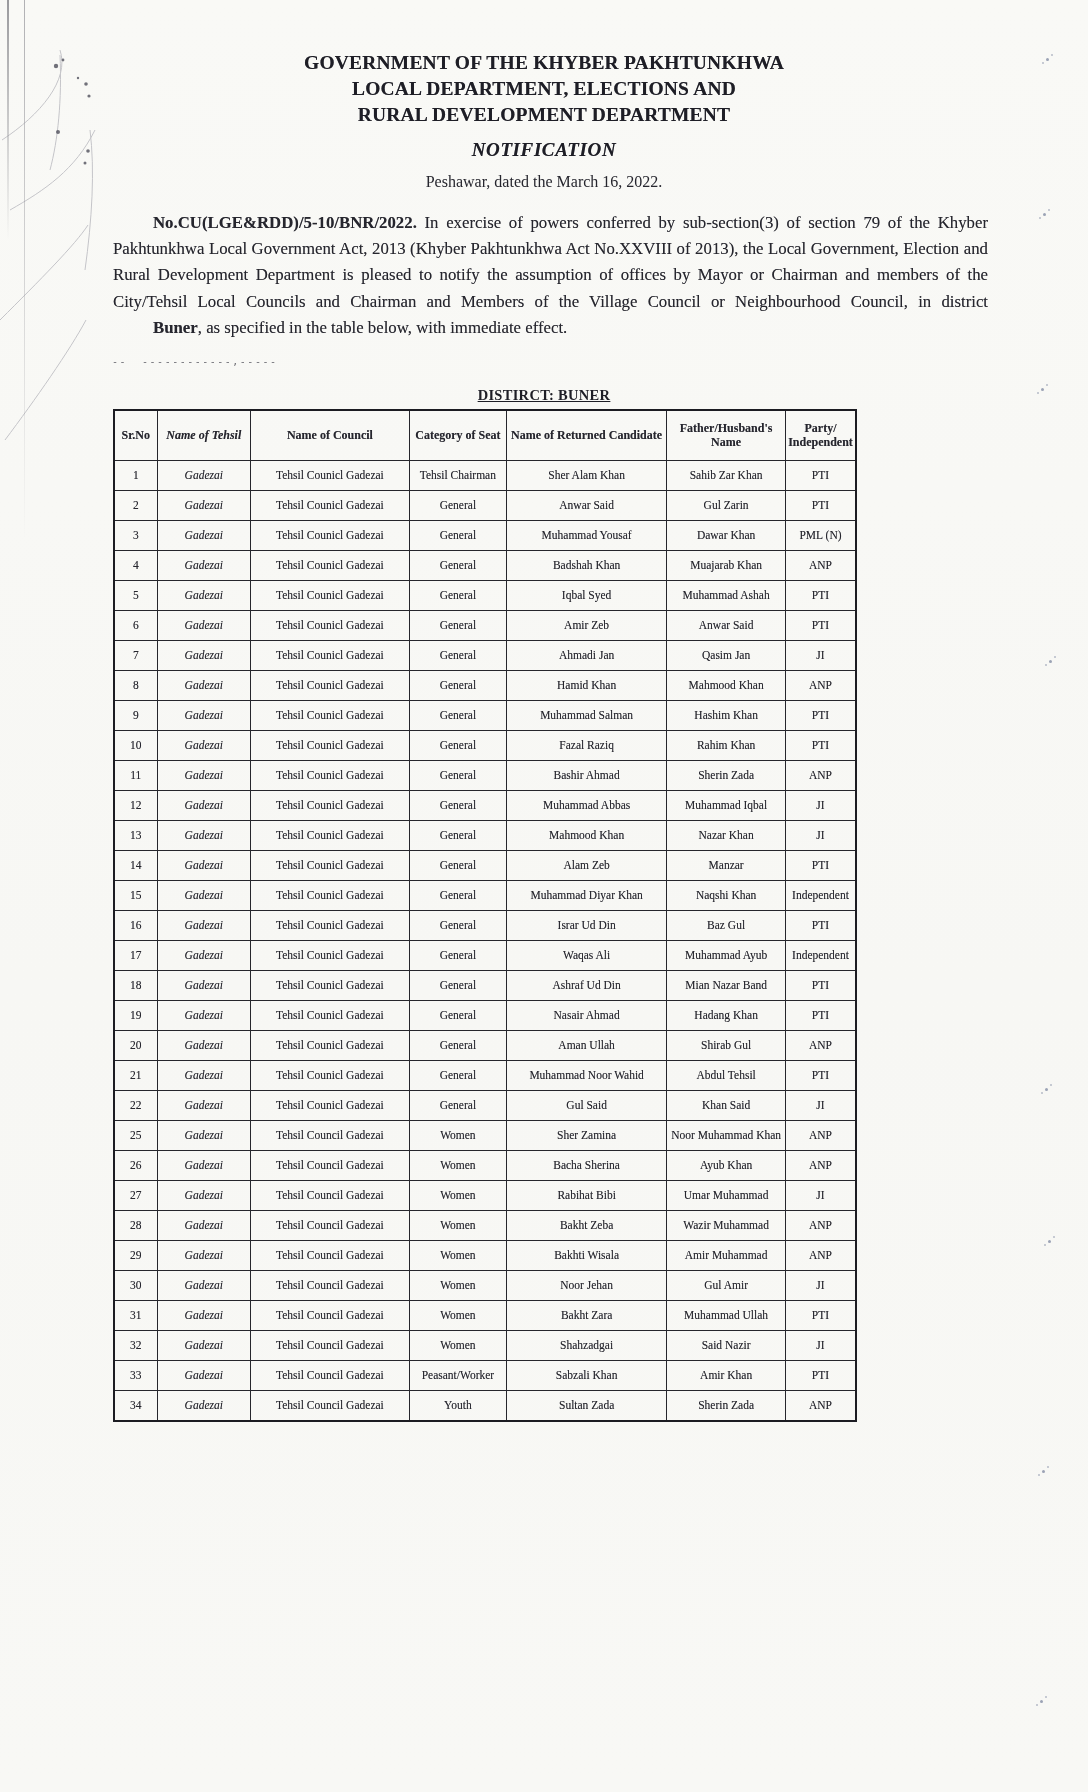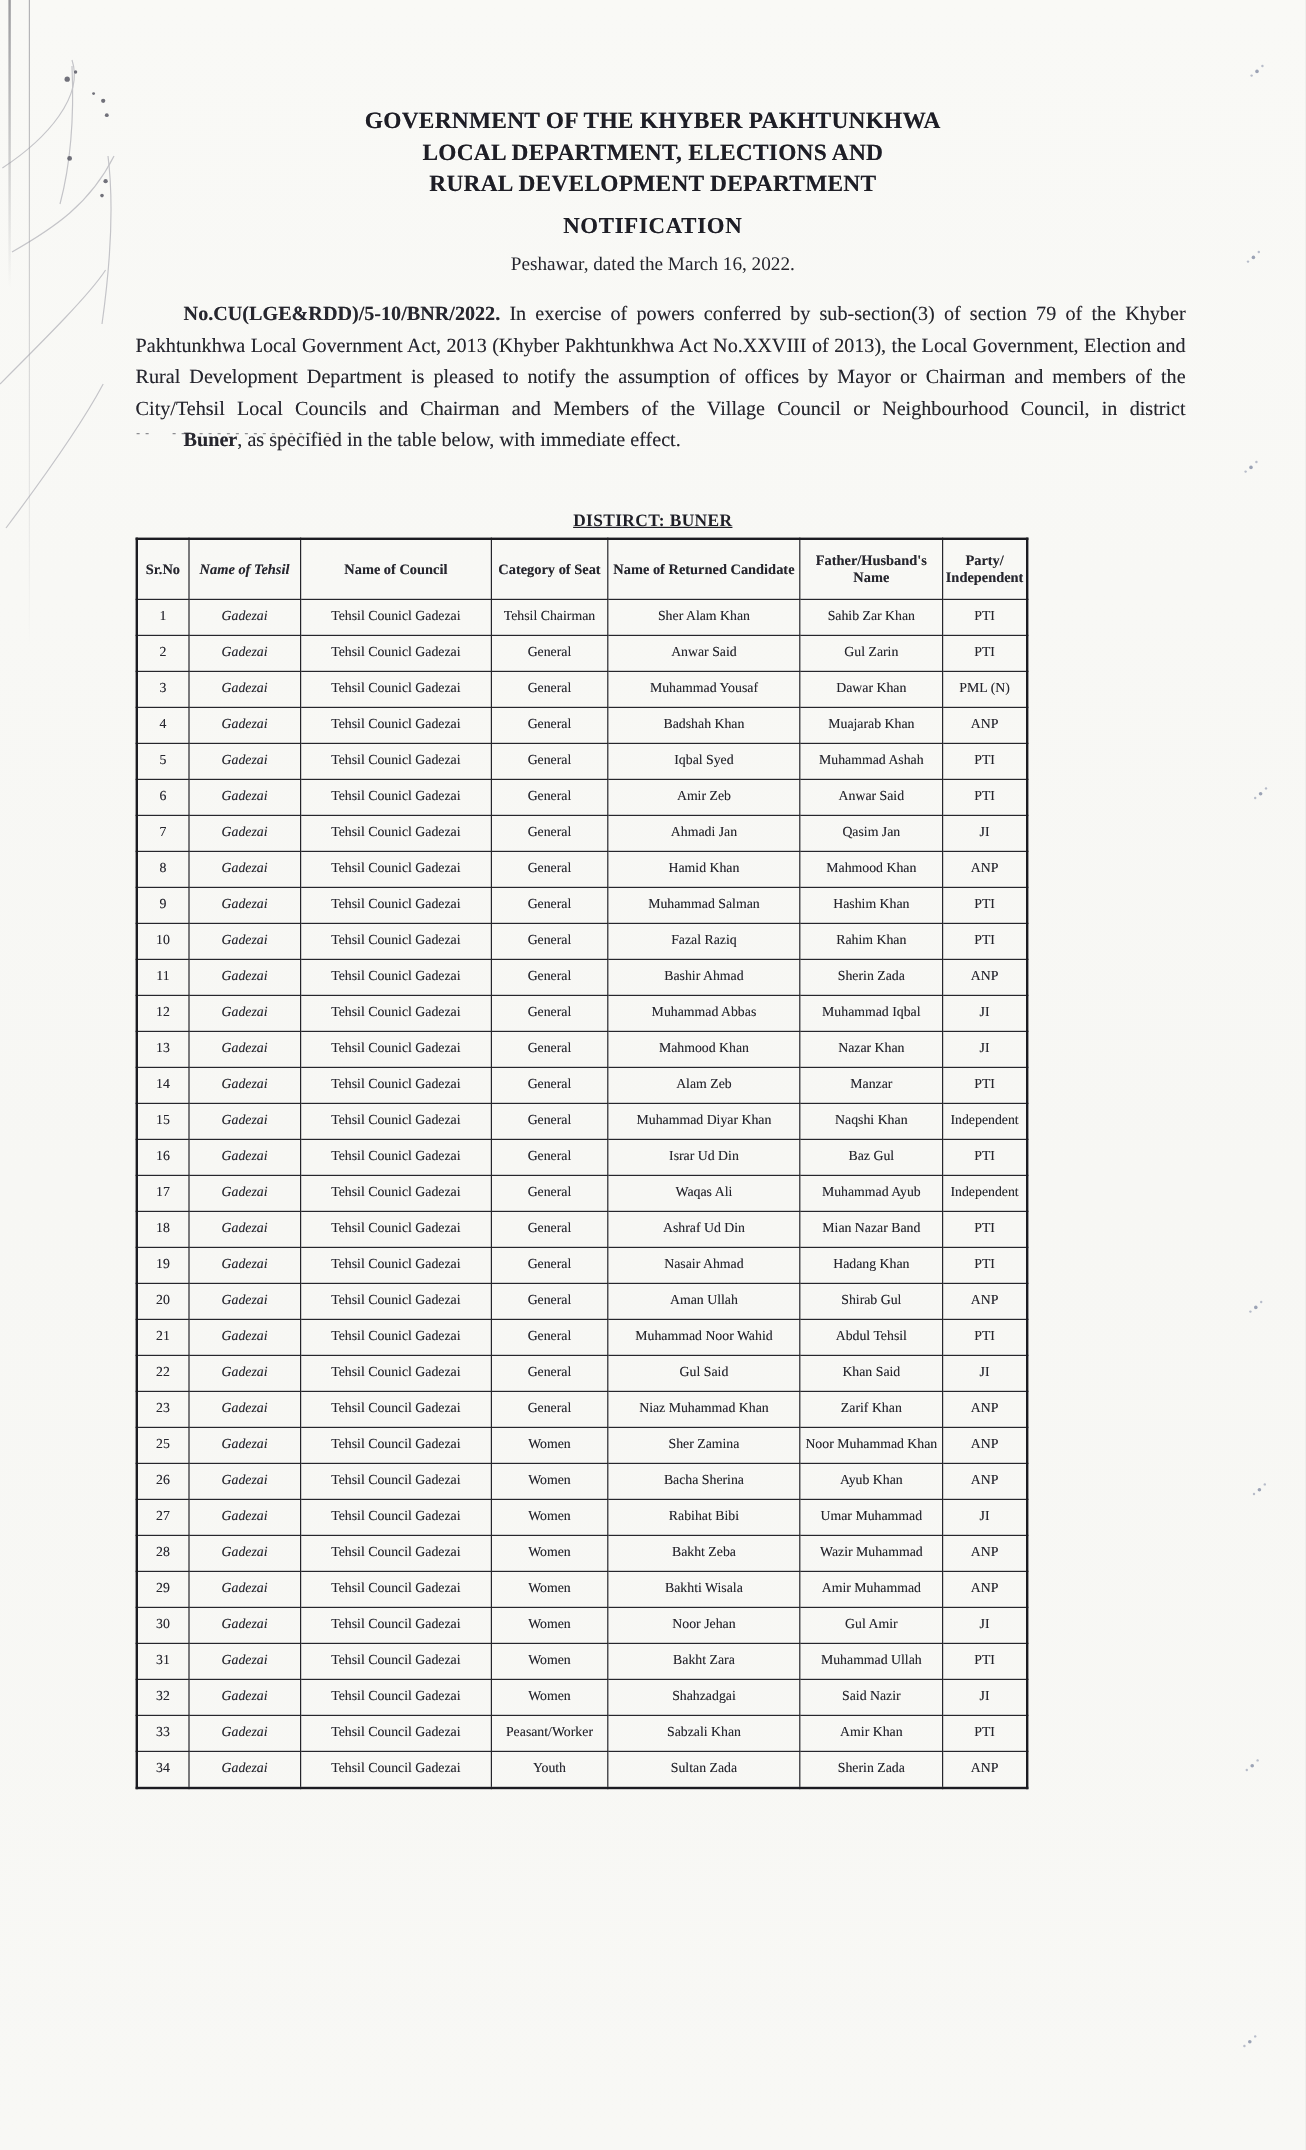--- a/index.html
+++ b/index.html
@@ -29,29 +29,29 @@
     position:absolute;width:3px;height:3px;border-radius:50%;
     background:#7d87a0;opacity:.75;
   }
   .speckle::before,.speckle::after{
     content:"";position:absolute;width:2px;height:2px;border-radius:50%;
     background:#8b93ab;opacity:.8;
   }
   .speckle::before{left:5px;top:-4px;}
   .speckle::after{left:-4px;top:4px;}
   
-  .doc-header{padding-top:89px;text-align:center;}
+  .doc-header{padding-top:50px;text-align:center;}
   .title-line{
     font-weight:bold;font-size:19.5px;line-height:26px;
     letter-spacing:.2px;color:#1e1e26;
     text-shadow:0 0 .5px rgba(20,20,30,.55);
   }
   .notification{
     margin-top:11px;font-weight:bold;font-size:19px;letter-spacing:.6px;
-    color:#1e1e26;text-shadow:0 0 .5px rgba(20,20,30,.55);
+    color:#1e1e26;text-shadow:0 0 .5px rgba(20,20,30,.55);font-style:italic;
   }
   .date-line{margin-top:12px;font-size:16px;color:#26262e;}
   
   .body-par{
     margin:19px 100px 0 113px;
     font-size:16.8px;line-height:1.56;text-align:justify;
     color:#26262e;text-shadow:0 0 .4px rgba(25,25,35,.4);
   }
   .bold{font-weight:bold;margin-left:40px;}
   .faded-marks{
@@ -349,29 +349,20 @@
         <tr>
           <td>22</td>
           <td>Gadezai</td>
           <td>Tehsil Counicl Gadezai</td>
           <td>General</td>
           <td>Gul Said</td>
           <td>Khan Said</td>
           <td>JI</td>
         </tr>
         <tr>
-          <td>23</td>
-          <td>Gadezai</td>
-          <td>Tehsil Council Gadezai</td>
-          <td>General</td>
-          <td>Niaz Muhammad Khan</td>
-          <td>Zarif Khan</td>
-          <td>ANP</td>
-        </tr>
-        <tr>
           <td>25</td>
           <td>Gadezai</td>
           <td>Tehsil Council Gadezai</td>
           <td>Women</td>
           <td>Sher Zamina</td>
           <td>Noor Muhammad Khan</td>
           <td>ANP</td>
         </tr>
         <tr>
           <td>26</td>

